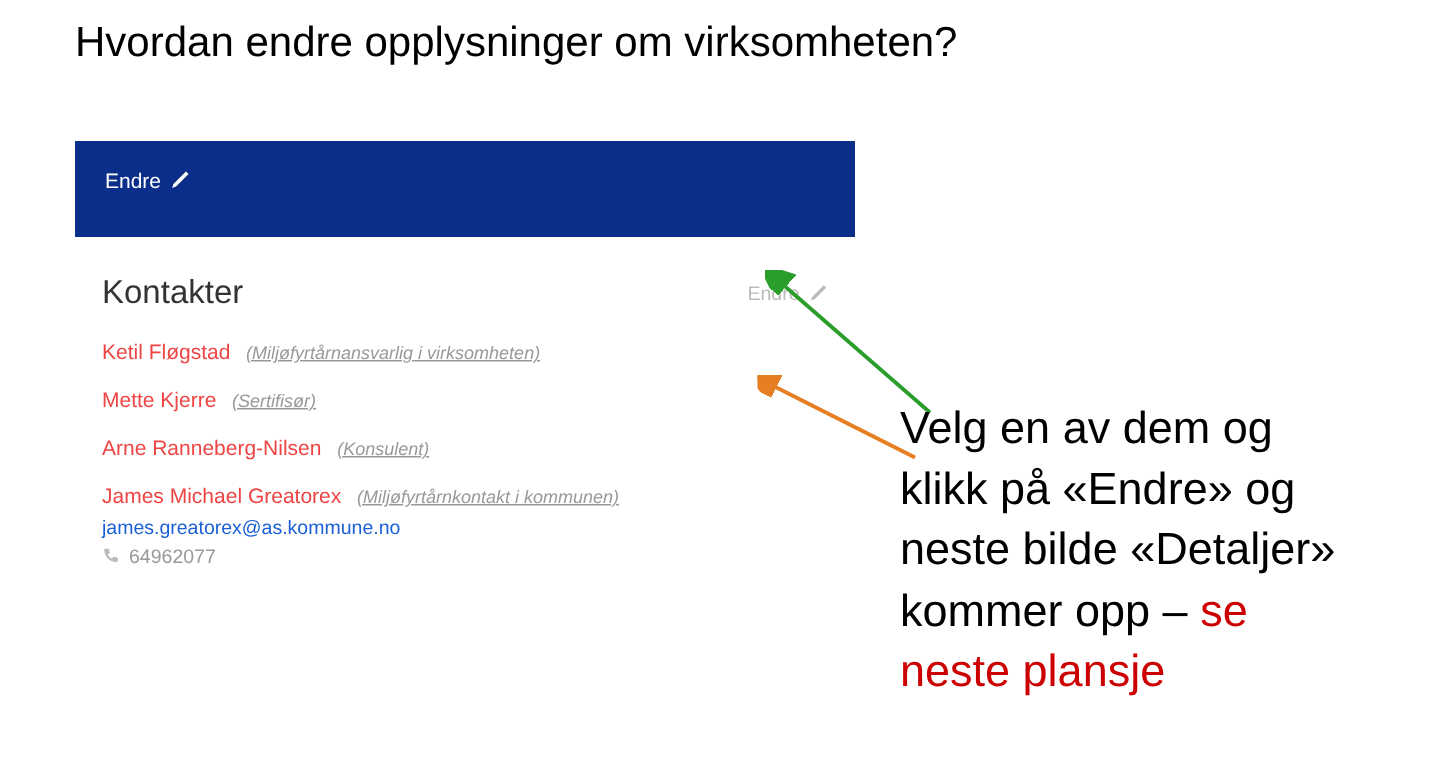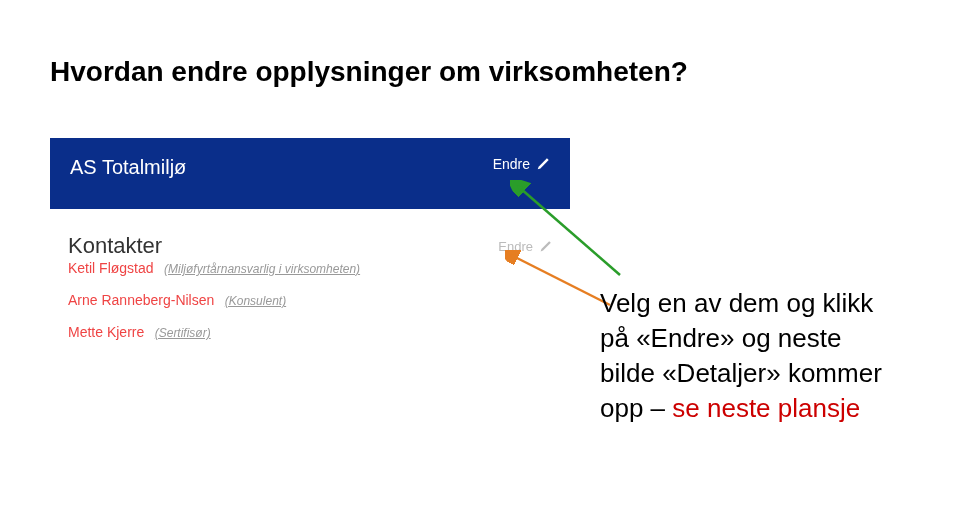--- a/index.html
+++ b/index.html
@@ -1,46 +1,45 @@
 <!DOCTYPE html>
 <html><head>
   <meta charset="utf-8">
   <style>
     * { box-sizing: border-box; margin: 0; padding: 0; }
     body { font-family: Arial, sans-serif; width: 960px; height: 519px; background: #fff; position: relative; overflow: hidden; }
-    .page-title { font-size: 28px; font-weight: bold; color: #000; padding: 12px 50px 0 50px; margin-top: 44px; }
+    .page-title { font-size: 28px; font-weight: normal; color: #000; padding: 12px 50px 0 50px; }
     .app-area { margin: 50px 0 0 50px; width: 520px; position: relative; }
     .header-bar { background: #0a2e8a; color: #fff; padding: 18px 20px 30px 20px; display: flex; justify-content: space-between; align-items: flex-start; }
     .header-title { font-size: 20px; font-weight: normal; }
     .edit-link { font-size: 14px; color: #fff; display: flex; align-items: center; gap: 6px; cursor: pointer; }
     .edit-link svg { width: 14px; height: 14px; }
     .content-panel { background: #fff; padding: 24px 18px 10px 18px; }
-    .section-row { display: flex; justify-content: space-between; }
+    .section-row { display: flex; justify-content: space-between; margin-bottom: 18px; }
     .section-title { font-size: 22px; color: #333; font-weight: normal; }
     .edit-link-gray { font-size: 13px; color: #bbb; display: flex; align-items: center; gap: 6px; cursor: pointer; }
     .edit-link-gray svg { width: 13px; height: 13px; }
     .contact { margin-bottom: 14px; }
     .contact-name { font-size: 14px; color: #ef4444; }
     .contact-role { font-size: 12px; color: #999; margin-left: 6px; font-style: italic; text-decoration: underline; }
     .contact-email { font-size: 13px; color: #1a5fd6; margin-top: 4px; }
     .contact-phone { font-size: 13px; color: #999; margin-top: 4px; display: flex; align-items: center; gap: 6px; }
     .contact-phone svg { width: 12px; height: 12px; }
-    .callout { position: absolute; left: 600px; top: 286px; width: 300px; font-size: 26px; line-height: 1.35; color: #000; }
+    .callout { position: absolute; left: 600px; top: 266px; width: 300px; font-size: 30px; line-height: 1.35; color: #000; }
     .callout .red { color: #c00; }
     .arrow-green { position: absolute; stroke: #2a9d2a; stroke-width: 2.5; fill: none; }
     .arrow-orange { position: absolute; stroke: #e67e22; stroke-width: 2.5; fill: none; }
   </style>
 </head>
 <body>
 
 <div class="page-title">Hvordan endre opplysninger om virksomheten?</div>
 
 <div class="app-area">
   <div class="header-bar">
-    <div class="header-title">AS Totalmiljø</div>
     <div class="edit-link">
       <span>Endre</span>
       <svg viewBox="0 0 16 16">
           <path d="M12.5 1.5l2 2L5 13l-3 1 1-3 9.5-9.5z" fill="#fff"></path>
         </svg>
     </div>
   </div>
 
   <div class="content-panel">
     <div class="section-row">
@@ -51,26 +50,37 @@
             <path d="M12.5 1.5l2 2L5 13l-3 1 1-3 9.5-9.5z" fill="#bbb"></path>
           </svg>
       </div>
     </div>
 
     <div class="contact">
       <span class="contact-name">Ketil Fløgstad</span>
       <span class="contact-role">(Miljøfyrtårnansvarlig i virksomheten)</span>
     </div>
     <div class="contact">
+      <span class="contact-name">Mette Kjerre</span>
+      <span class="contact-role">(Sertifisør)</span>
+    </div>
+    <div class="contact">
       <span class="contact-name">Arne Ranneberg-Nilsen</span>
       <span class="contact-role">(Konsulent)</span>
     </div>
     <div class="contact">
-      <span class="contact-name">Mette Kjerre</span>
-      <span class="contact-role">(Sertifisør)</span>
+      <span class="contact-name">James Michael Greatorex</span>
+      <span class="contact-role">(Miljøfyrtårnkontakt i kommunen)</span>
+      <div class="contact-email">james.greatorex@as.kommune.no</div>
+      <div class="contact-phone">
+        <svg viewBox="0 0 16 16">
+            <path d="M3 1h3l1 4-2 1c1 2 2 3 4 4l1-2 4 1v3c0 1-1 1-1 1-6 0-11-5-11-11 0 0 0-1 1-1z" fill="#bbb"></path>
+          </svg>
+        <span>64962077</span>
+      </div>
     </div>
   </div>
 </div>
 
 <svg class="arrow-green" style="left:510px; top:180px; width:120px; height:100px;" viewBox="0 0 120 100">
   <defs>
       <marker id="ah-g" markerWidth="10" markerHeight="10" refX="2" refY="3" orient="auto">
         <path d="M0,0 L0,6 L7,3 z" fill="#2a9d2a"></path>
       </marker>
     </defs>

